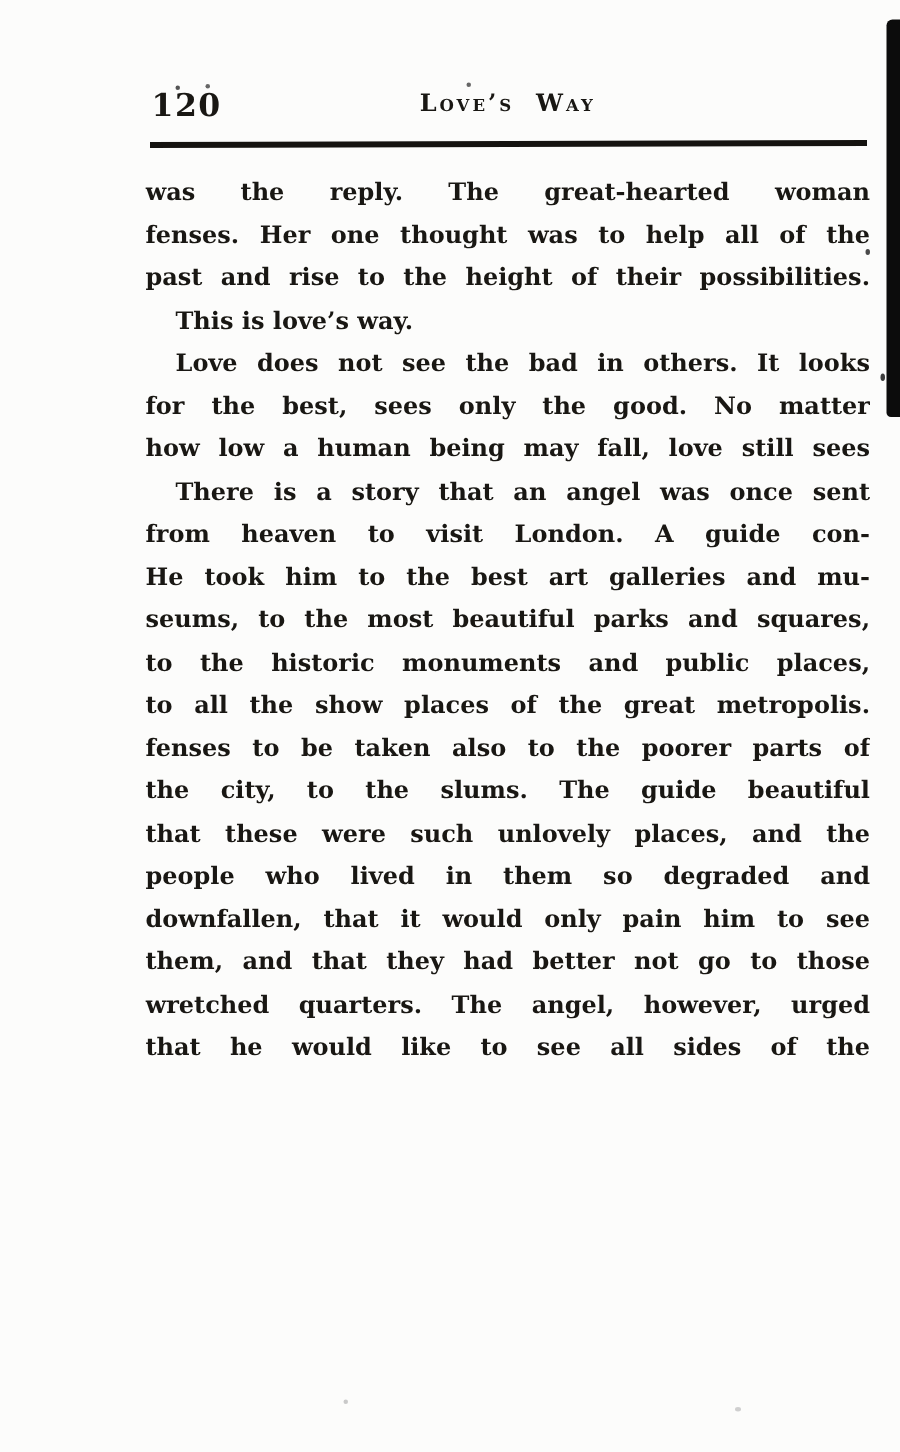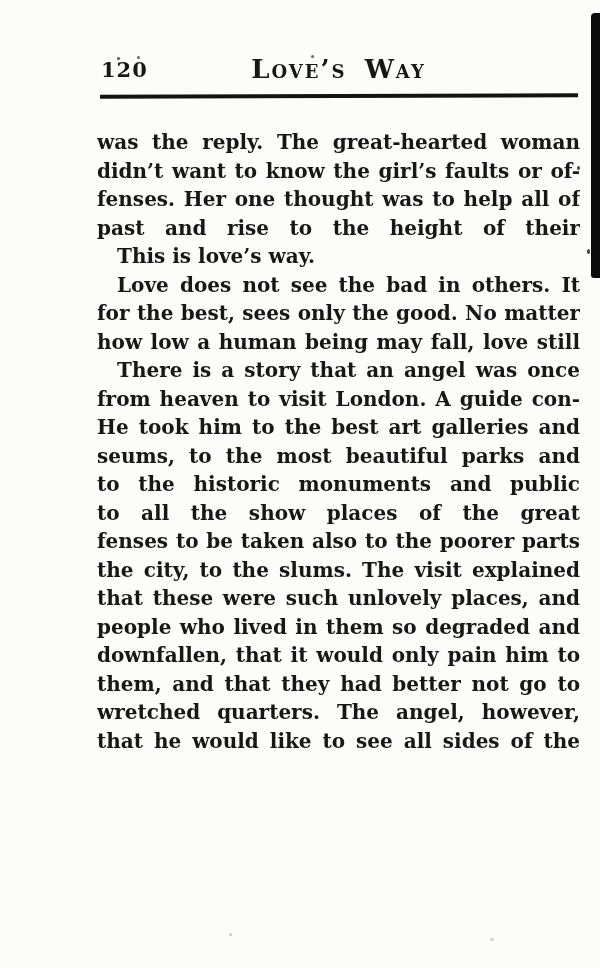--- a/index.html
+++ b/index.html
@@ -28,21 +28,21 @@
     line-height: 24px;
     text-align: right;
   }
   .running-title {
     position: absolute;
     left: 97px;
     top: 57px;
     width: 483px;
     text-align: center;
     font-variant: small-caps;
-    font-size: 26px;
+    font-size: 16px;
     font-weight: 700;
     letter-spacing: 2px;
     word-spacing: 7px;
     line-height: 24px;
   }
   .header-rule {
     position: absolute;
     left: 100px;
     top: 94px;
     width: 478px;
@@ -50,24 +50,23 @@
     background: #151310;
     transform: rotate(-0.15deg);
   }
 
   
   .body-text {
     position: absolute;
     left: 97px;
     top: 114px;
     width: 483px;
-    font-size: 20px;
+    font-size: 16px;
     line-height: 28.5px;
     font-weight: 700;
-    margin-top: 14px;
   }
   .ln {
     height: 28.5px;
     overflow: hidden;
     text-align: justify;
     text-align-last: justify;
   }
   .ln.last { text-align-last: left; }
   .ln.ind  { text-indent: 20px; }
 
@@ -98,35 +97,34 @@
 <body>
 
 <div class="page">
 
   <div class="page-number">120</div>
   <div class="running-title">Love’s Way</div>
   <div class="header-rule"></div>
 
   <div class="body-text">
     <div class="ln">was the reply.  The great-hearted woman</div>
-    <div class="ln">didn’t want to know the girl’s faults or of-</div>
     <div class="ln">fenses.  Her one thought was to help all of the</div>
     <div class="ln">past and rise to the height of their possibilities.</div>
     <div class="ln ind last">This is love’s way.</div>
     <div class="ln ind">Love does not see the bad in others.  It looks</div>
     <div class="ln">for the best, sees only the good.  No matter</div>
     <div class="ln">how low a human being may fall, love still sees</div>
     <div class="ln ind">There is a story that an angel was once sent</div>
     <div class="ln">from heaven to visit London.  A guide con-</div>
     <div class="ln">He took him to the best art galleries and mu-</div>
     <div class="ln">seums, to the most beautiful parks and squares,</div>
     <div class="ln">to the historic monuments and public places,</div>
     <div class="ln">to all the show places of the great metropolis.</div>
     <div class="ln">fenses to be taken also to the poorer parts of</div>
-    <div class="ln">the city, to the slums.  The visit explained</div>
+    <div class="ln">the city, to the slums.  The guide beautiful</div>
     <div class="ln">that these were such unlovely places, and the</div>
     <div class="ln">people who lived in them so degraded and</div>
     <div class="ln">downfallen, that it would only pain him to see</div>
     <div class="ln">them, and that they had better not go to those</div>
     <div class="ln">wretched quarters.  The angel, however, urged</div>
     <div class="ln">that he would like to see all sides of the</div>
   </div>
 
   <div class="spine-shadow"></div>
   <div class="speck s1"></div>

